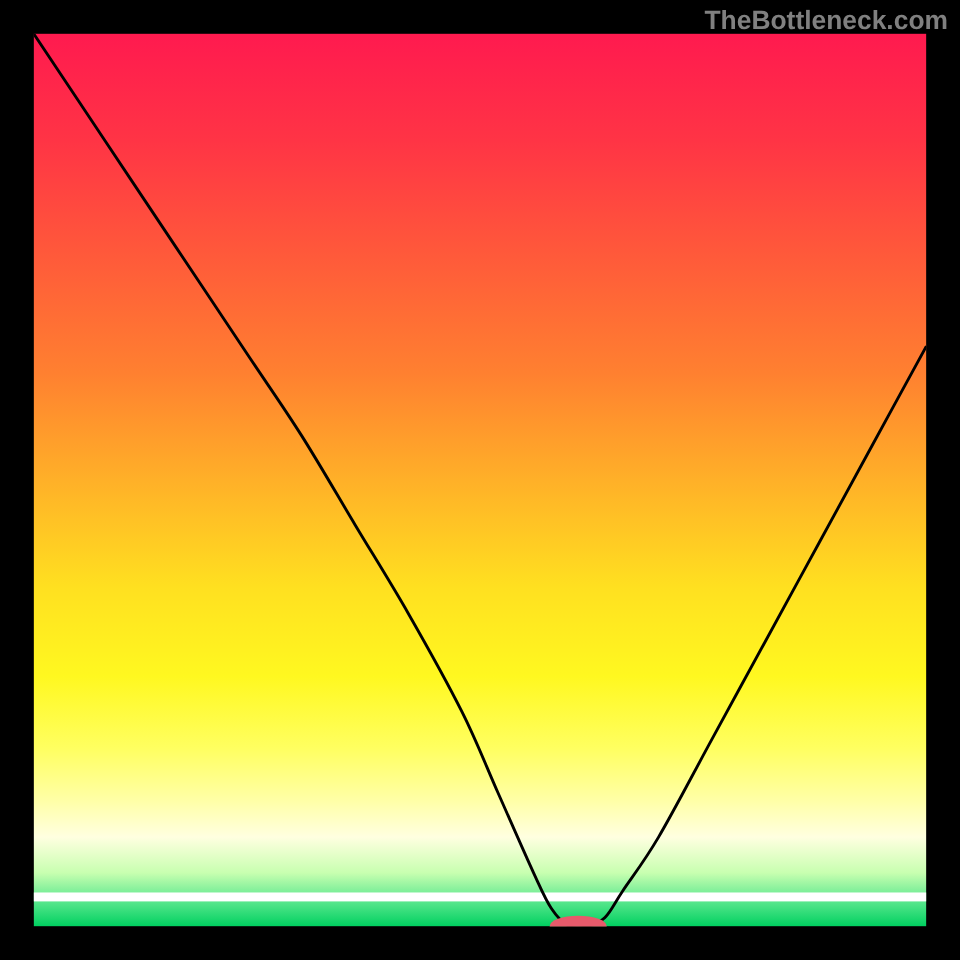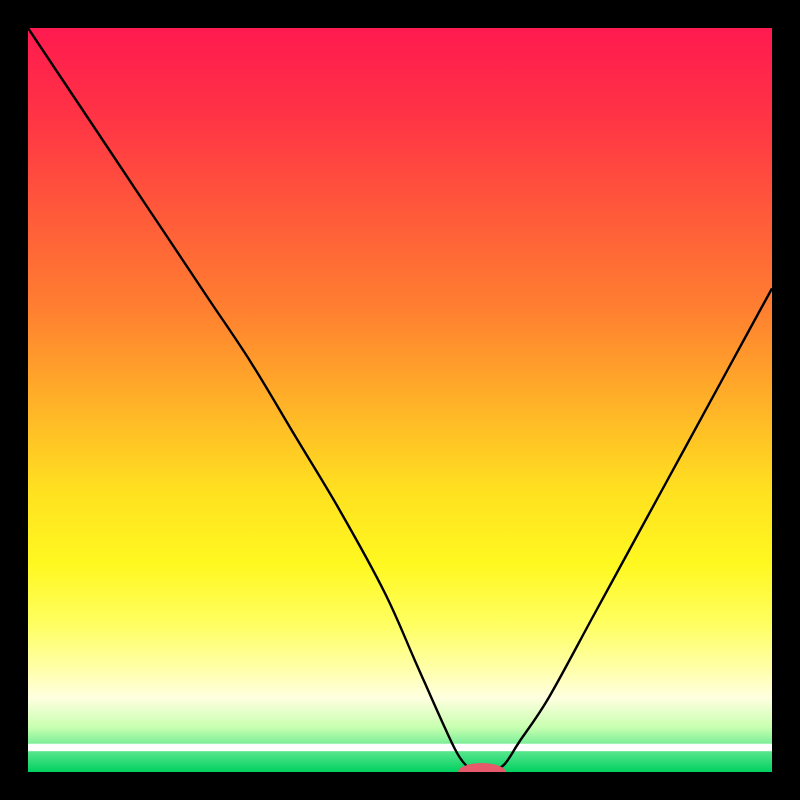--- a/index.html
+++ b/index.html
@@ -29,20 +29,21 @@
   svg {
     position: absolute;
     top: 0;
     left: 0;
   }
 </style>
 </head>
 <body>
 <div class="frame">
 
+<div class="watermark">TheBottleneck.com</div>
 
 <svg id="plot" width="800" height="800">
   <defs>
     <linearGradient id="bg-grad" x1="0" y1="0" x2="0" y2="1">
           <stop offset="0%" stop-color="#ff1a4f"></stop>
           <stop offset="12%" stop-color="#ff3445"></stop>
           <stop offset="25%" stop-color="#ff5a3a"></stop>
           <stop offset="38%" stop-color="#ff8030"></stop>
           <stop offset="50%" stop-color="#ffb028"></stop>
           <stop offset="62%" stop-color="#ffe020"></stop>

